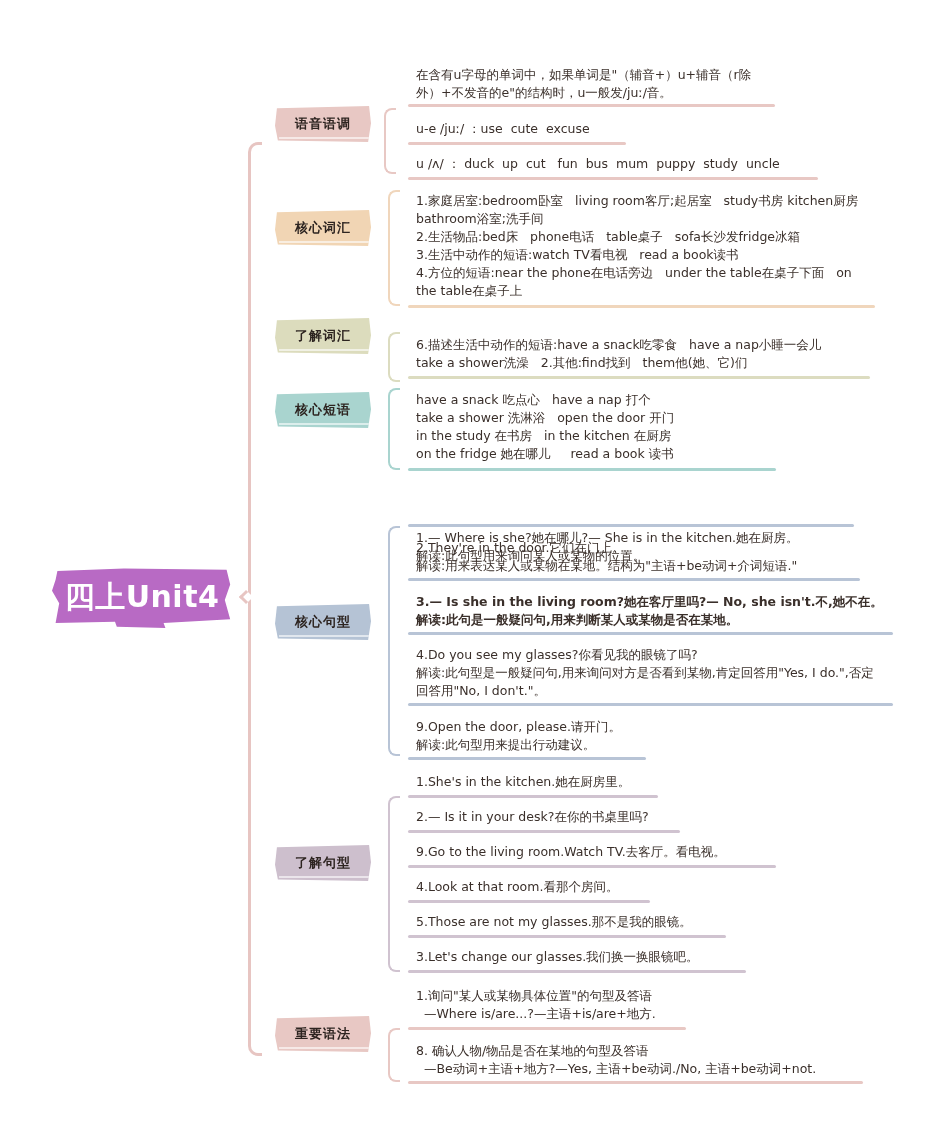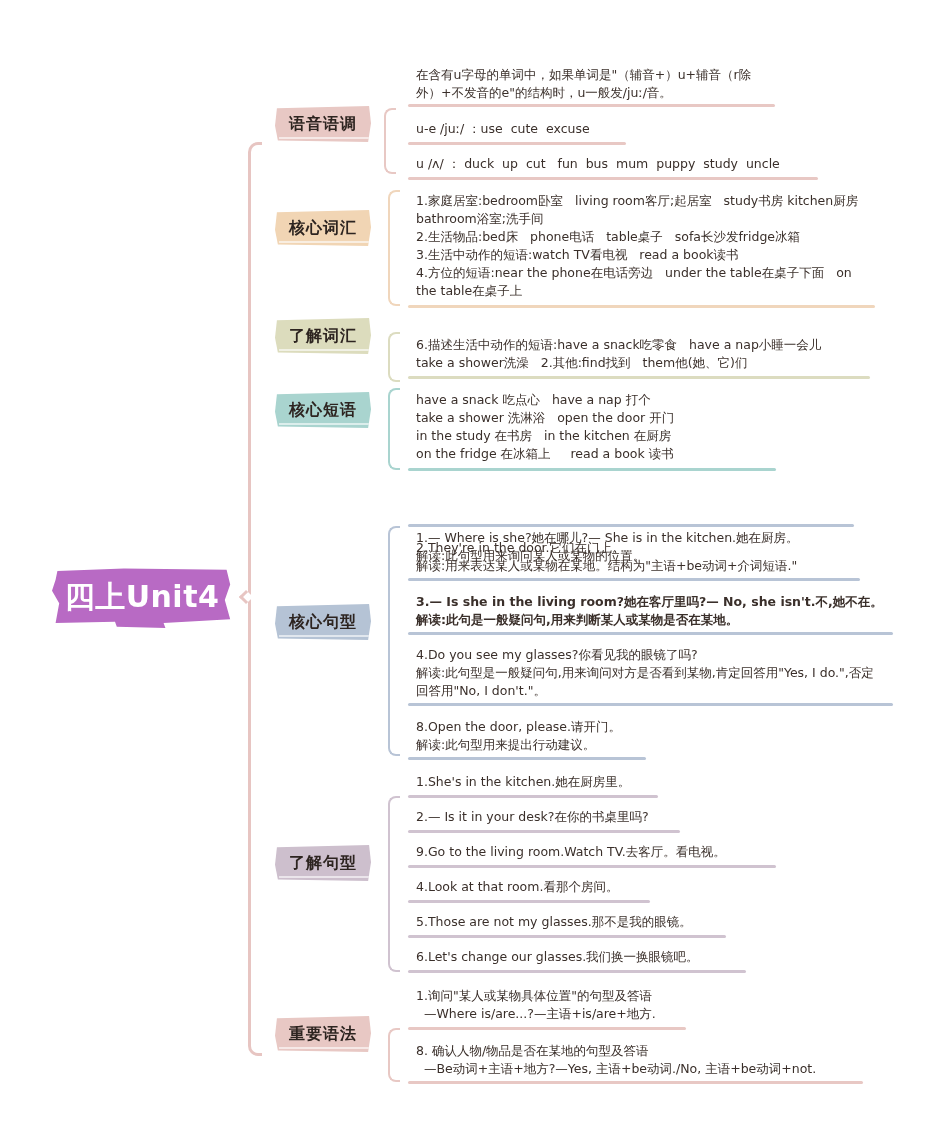--- a/index.html
+++ b/index.html
@@ -17,21 +17,21 @@
     position: absolute; left: 248px; top: 142px; width: 14px; height: 914px;
     border: 3px solid #e7c5c2; border-right: none; border-radius: 10px 0 0 10px;
   }
   .main-brace-tip {
     position: absolute; left: 241px; top: 592px; width: 10px; height: 10px;
     border-top: 3px solid #e7c5c2; border-left: 3px solid #e7c5c2; transform: rotate(-45deg);
     background: #fff;
   }
 
   .label {
-    position: absolute; width: 96px; height: 36px; font-size: 16px; font-weight: bold;
+    position: absolute; width: 96px; height: 36px; font-size: 13px; font-weight: bold;
     display: flex; align-items: center; justify-content: center; color: #2d2420; letter-spacing: 1px;
     clip-path: polygon(2% 6%, 98% 0%, 100% 48%, 97% 100%, 3% 96%, 0% 55%);
   }
   .label::after {
     content: ""; position: absolute; left: 4px; right: 2px; bottom: 3px; height: 2px; background: rgba(255,255,255,0.6);
   }
 
   .brace {
     position: absolute; width: 12px; border: 2px solid; border-right: none; border-radius: 8px 0 0 8px;
   }
@@ -88,21 +88,21 @@
 <div class="uline" style="left:408px;top:376px;width:462px;background:#dcdcc0;"></div>
 
 <div class="label" style="left:275px;top:392px;background:#a9d4cf;">
     <span>核心短语</span>
   </div>
 <div class="brace" style="left:388px;top:388px;height:82px;border-color:#a9d4cf;"></div>
 <div class="node" style="top:391px;width:300px;">
     <div class="txt">have a snack 吃点心   have a nap 打个
 take a shower 洗淋浴   open the door 开门
 in the study 在书房   in the kitchen 在厨房
-on the fridge 在冰箱上     read a book 读书</div>
+on the fridge 她在哪儿     read a book 读书</div>
   </div>
 <div class="uline" style="left:408px;top:468px;width:368px;background:#a9d4cf;"></div>
 
 <div class="label" style="left:275px;top:604px;background:#b5c3d5;">
     <span>核心句型</span>
   </div>
 <div class="brace" style="left:388px;top:526px;height:230px;border-color:#b8c4d6;"></div>
 <div class="node" style="top:485px;width:470px;margin-top:44px;">
     <div class="txt">1.— Where is she?她在哪儿?— She is in the kitchen.她在厨房。
 解读:此句型用来询问某人或某物的位置。</div>
@@ -117,21 +117,21 @@
     <div class="txt">3.— Is she in the living room?她在客厅里吗?— No, she isn't.不,她不在。
 解读:此句是一般疑问句,用来判断某人或某物是否在某地。</div>
   </div>
 <div class="uline" style="left:408px;top:632px;width:485px;background:#b8c4d6;"></div>
 <div class="node" style="top:646px;width:460px;">
     <div class="txt">4.Do you see my glasses?你看见我的眼镜了吗?
 解读:此句型是一般疑问句,用来询问对方是否看到某物,肯定回答用"Yes, I do.",否定回答用"No, I don't."。</div>
   </div>
 <div class="uline" style="left:408px;top:703px;width:485px;background:#b8c4d6;"></div>
 <div class="node" style="top:718px;width:400px;">
-    <div class="txt">8.Open the door, please.请开门。
+    <div class="txt">9.Open the door, please.请开门。
 解读:此句型用来提出行动建议。</div>
   </div>
 <div class="uline" style="left:408px;top:757px;width:238px;background:#b8c4d6;"></div>
 
 <div class="label" style="left:275px;top:845px;background:#cdbfcd;">
     <span>了解句型</span>
   </div>
 <div class="brace" style="left:388px;top:796px;height:176px;border-color:#d0c3d0;"></div>
 <div class="node" style="top:773px;">
     <div class="txt">1.She's in the kitchen.她在厨房里。</div>
@@ -147,21 +147,21 @@
 <div class="uline" style="left:408px;top:865px;width:368px;background:#d0c3d0;"></div>
 <div class="node" style="top:878px;">
     <div class="txt">4.Look at that room.看那个房间。</div>
   </div>
 <div class="uline" style="left:408px;top:900px;width:242px;background:#d0c3d0;"></div>
 <div class="node" style="top:913px;">
     <div class="txt">5.Those are not my glasses.那不是我的眼镜。</div>
   </div>
 <div class="uline" style="left:408px;top:935px;width:318px;background:#d0c3d0;"></div>
 <div class="node" style="top:948px;">
-    <div class="txt">6.Let's change our glasses.我们换一换眼镜吧。</div>
+    <div class="txt">3.Let's change our glasses.我们换一换眼镜吧。</div>
   </div>
 <div class="uline" style="left:408px;top:970px;width:338px;background:#d0c3d0;"></div>
 
 <div class="label" style="left:275px;top:1016px;background:#e8c8c4;">
     <span>重要语法</span>
   </div>
 <div class="brace" style="left:388px;top:1028px;height:54px;border-color:#e8c8c4;"></div>
 <div class="node" style="top:987px;">
     <div class="txt">1.询问"某人或某物具体位置"的句型及答语
   —Where is/are...?—主语+is/are+地方.</div>

